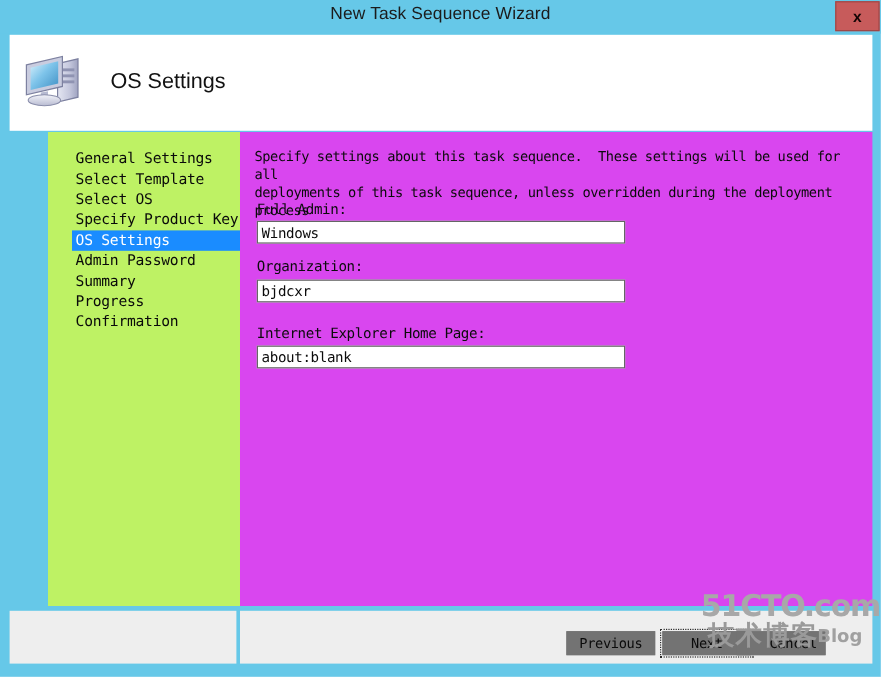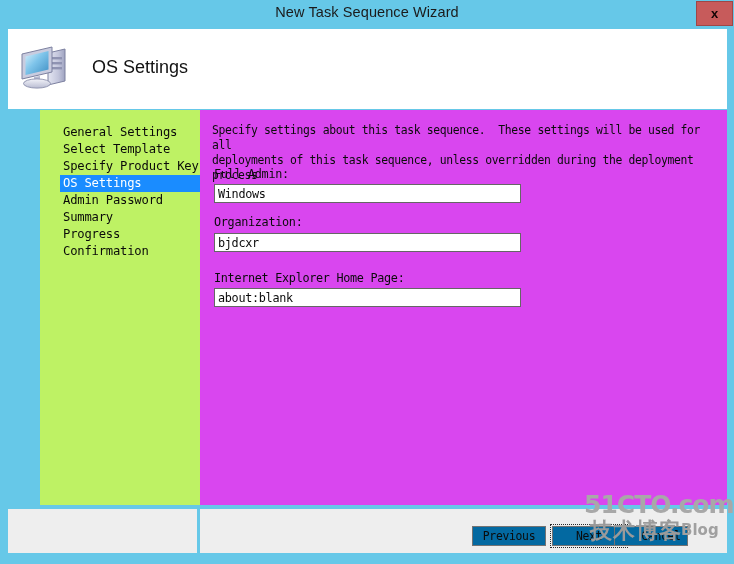--- a/index.html
+++ b/index.html
@@ -179,21 +179,21 @@
     width: 189px;
     height: 44px;
     background: #eeeeee;
   }
 
   .wiz-button {
     position: absolute;
     top: 17px;
     width: 74px;
     height: 20px;
-    background: #0369a1;
+    background: #737373;
     border: 1px solid #737373;
     box-sizing: border-box;
     font-family: "DejaVu Sans Mono", "Liberation Mono", monospace;
     font-size: 11.4px;
     color: #0b0b0b;
     text-align: center;
     line-height: 18px;
     letter-spacing: -0.3px;
     cursor: pointer;
   }
@@ -290,20 +290,21 @@
         <ellipse cx="19" cy="43.5" rx="13.5" ry="4.6" fill="url(#baseGrad)" stroke="#8a8eab" stroke-width="0.9"></ellipse>
       </svg>
     </div>
     <div id="header-title">OS Settings</div>
   </div>
 
   <div id="sidebar">
     <div id="sidebar-list">
       <div class="nav-item">General Settings</div>
       <div class="nav-item">Select Template</div>
+      <div class="nav-item">Select OS</div>
       <div class="nav-item">Specify Product Key</div>
       <div class="nav-item selected">OS Settings</div>
       <div class="nav-item">Admin Password</div>
       <div class="nav-item">Summary</div>
       <div class="nav-item">Progress</div>
       <div class="nav-item">Confirmation</div>
     </div>
   </div>
 
   <div id="content">

